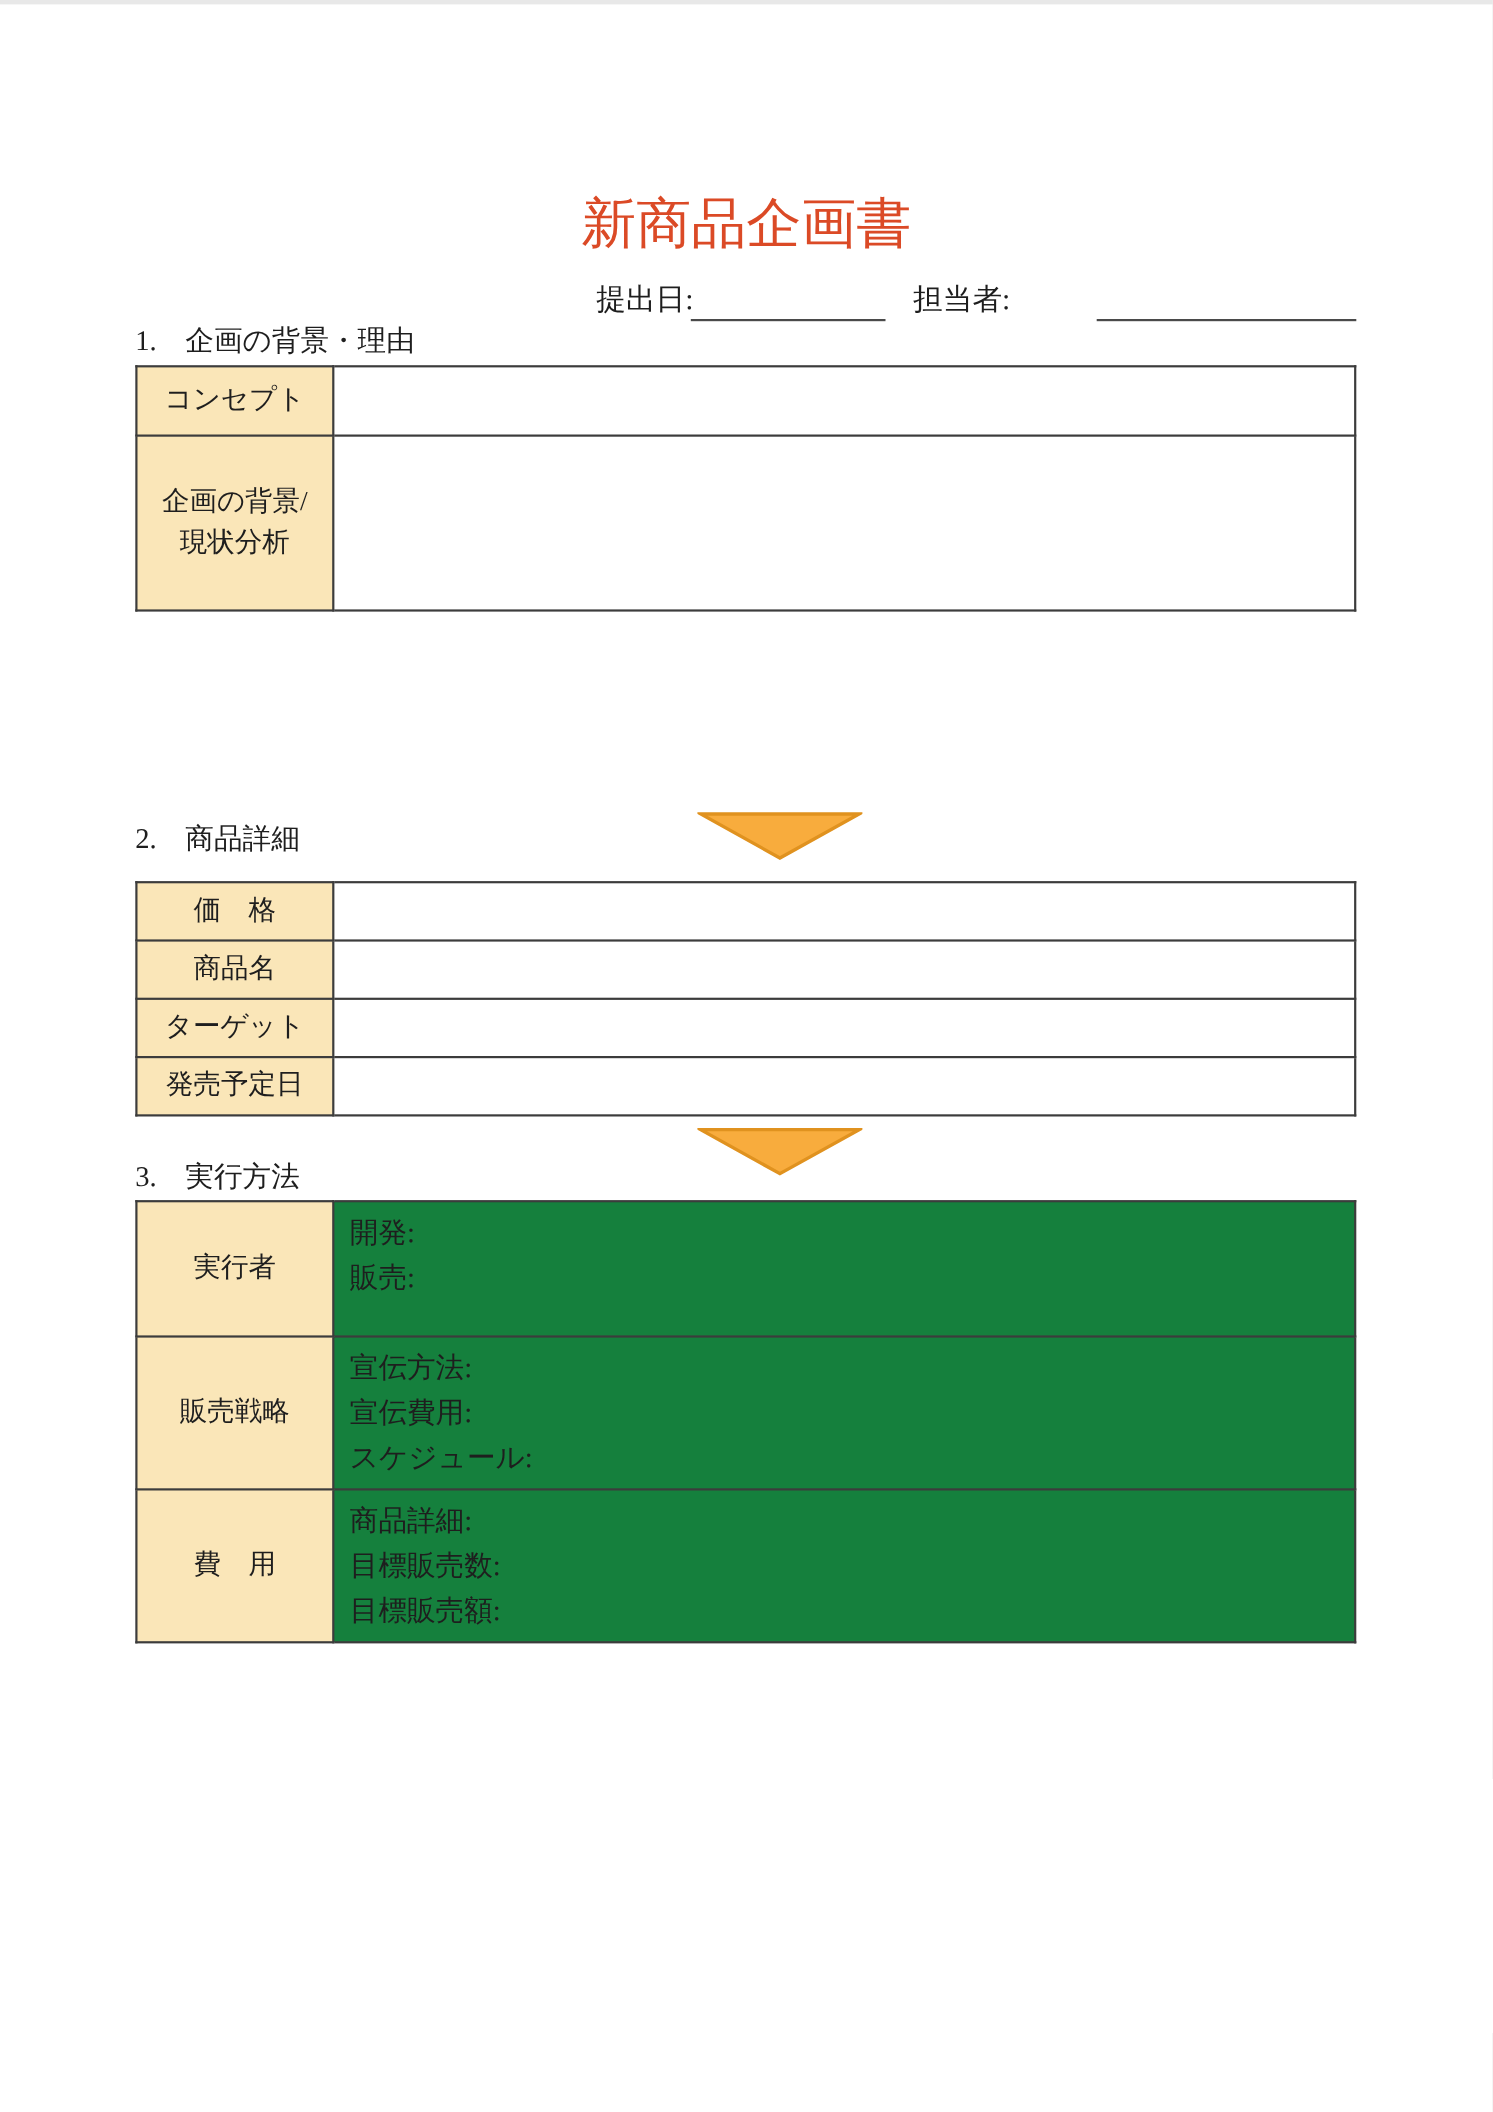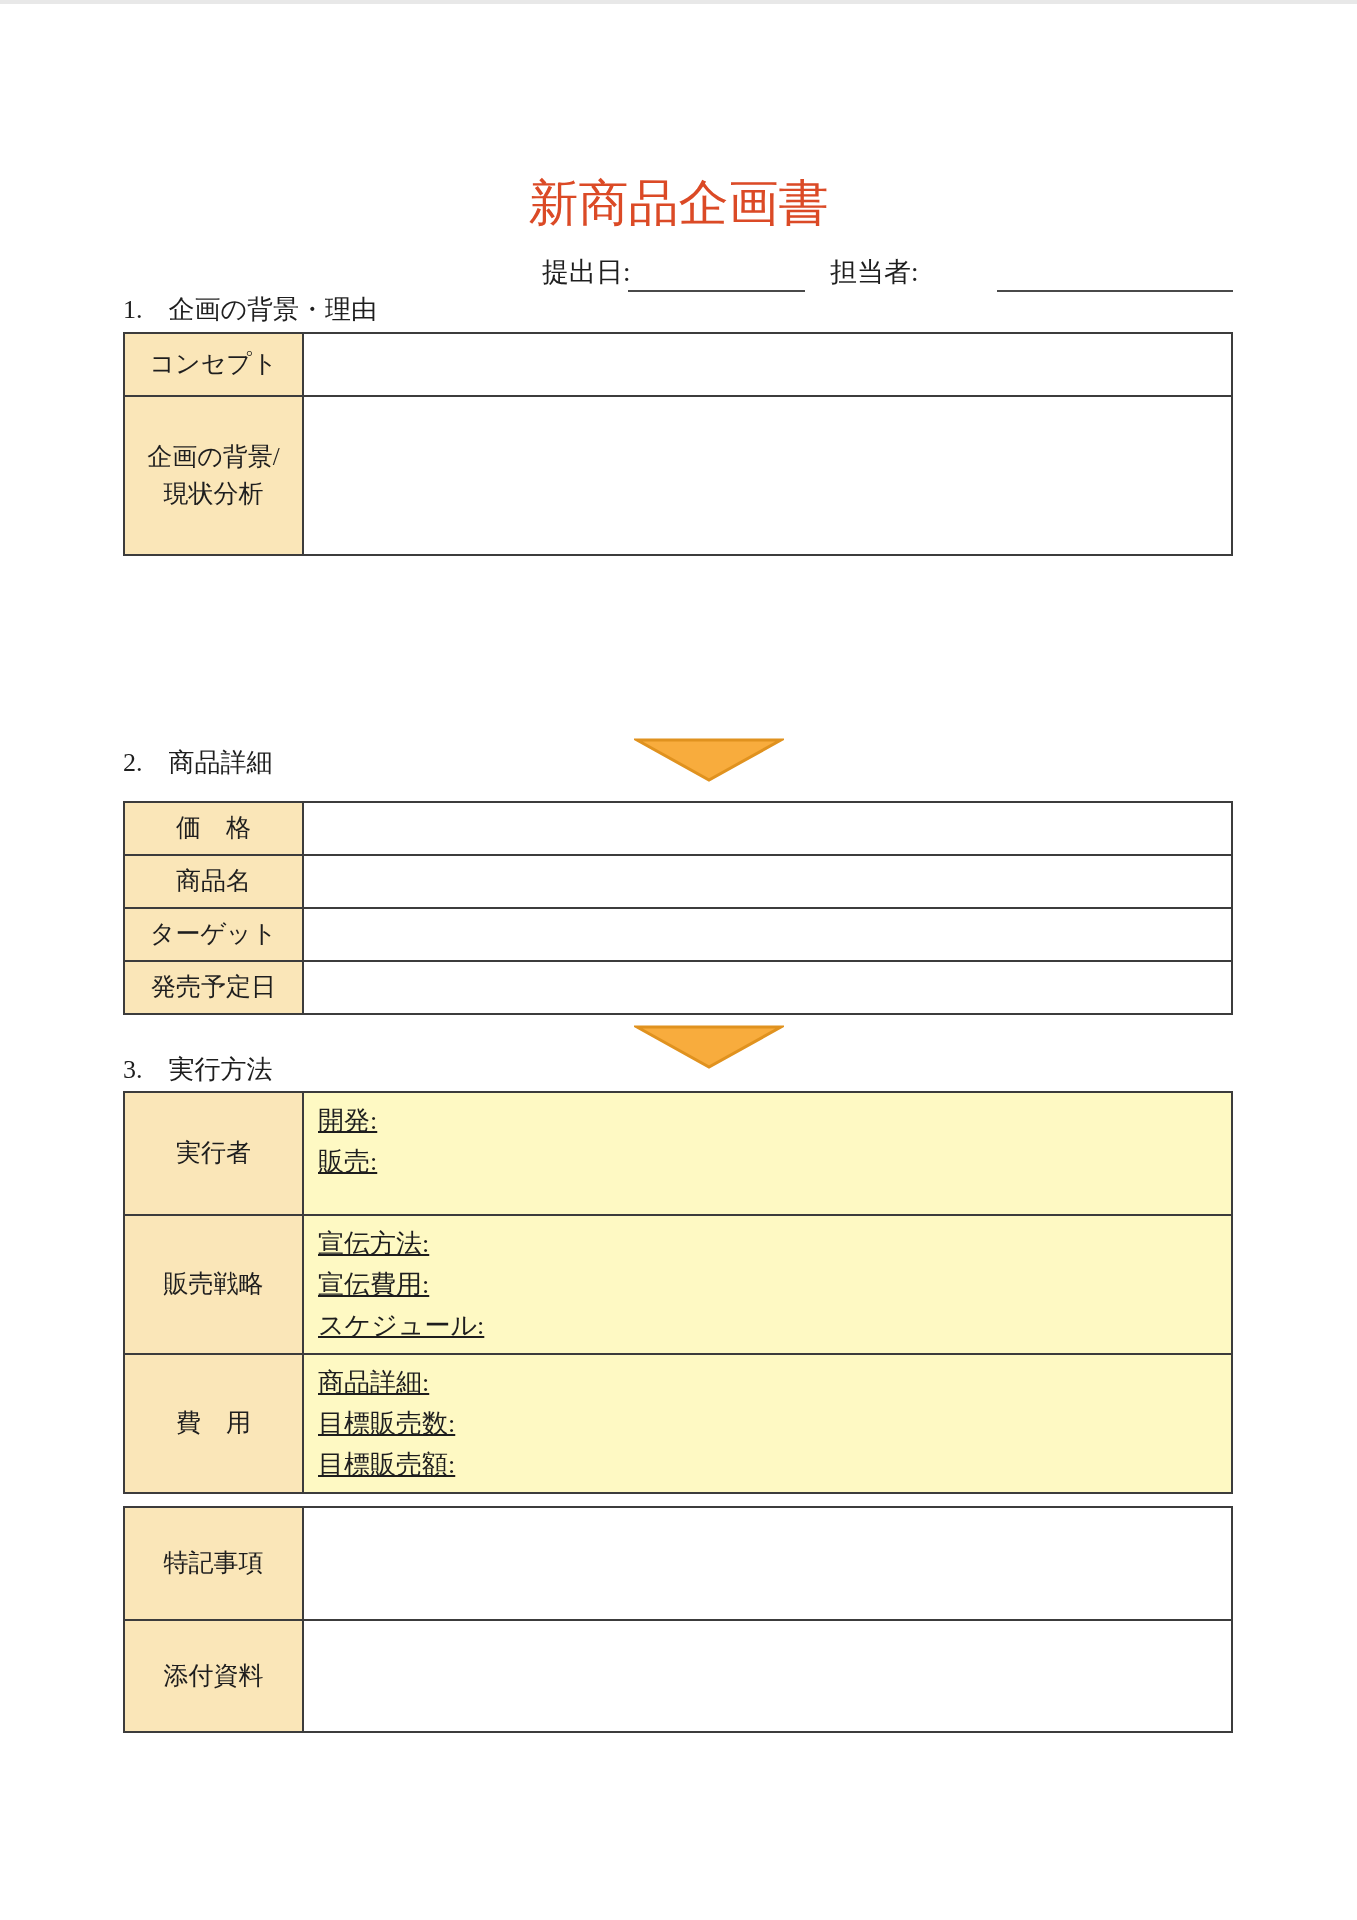--- a/index.html
+++ b/index.html
@@ -45,22 +45,22 @@
   .t1{top:328px;} .t2{top:797px;} .t3{top:1087px;} .t4{top:1502px;}
   .ftable th,.ftable td{border:2px solid var(--border);}
   .ftable th.lbl{
     width:179px;background:var(--label-bg);
     font-weight:400;font-size:25px;color:var(--text);
     text-align:center;vertical-align:middle;
     white-space:pre-line;line-height:1.45;padding:2px 4px;
   }
   .ftable td.blank{background:#fff;}
   .ftable td.lines{
-    background:#fef9c3;vertical-align:top;
-    padding:7px 14px;font-size:26px;line-height:41px;text-decoration:underline;
+    background:#15803d;vertical-align:top;
+    padding:7px 14px;font-size:26px;line-height:41px;
   }
   .t1 tr.r1{height:63px;padding-left:44px;} .t1 tr.r2{height:159px;} .t1 tr.r3{height:165px;}
   .t2 tr{height:53px;}
   .t3 tr.r1{height:123px;} .t3 tr.r2{height:125px;} .t3 tr.r3{height:123px;}
   .t4 tr.r1{height:113px;} .t4 tr.r2{height:112px;}
 
   .tri{position:absolute;left:634px;width:150px;height:46px;}
   .tri1{top:733px;}
   .tri2{top:1020px;}
   .tri svg{display:block;width:150px;height:46px;}
@@ -154,26 +154,14 @@
       <th class="lbl">費　用</th>
       <td class="lines">
         <div>商品詳細:</div>
         <div>目標販売数:</div>
         <div>目標販売額:</div>
       </td>
     </tr>
   </tbody>
     </table>
 
-  <table class="ftable t4">
-    <tbody>
-        <tr class="r1">
-      <th class="lbl">特記事項</th>
-      <td class="blank"></td>
-    </tr>
-    <tr class="r2">
-      <th class="lbl">添付資料</th>
-      <td class="blank"></td>
-    </tr>
-  </tbody>
-    </table>
 
 </div>
 
 </body></html>

